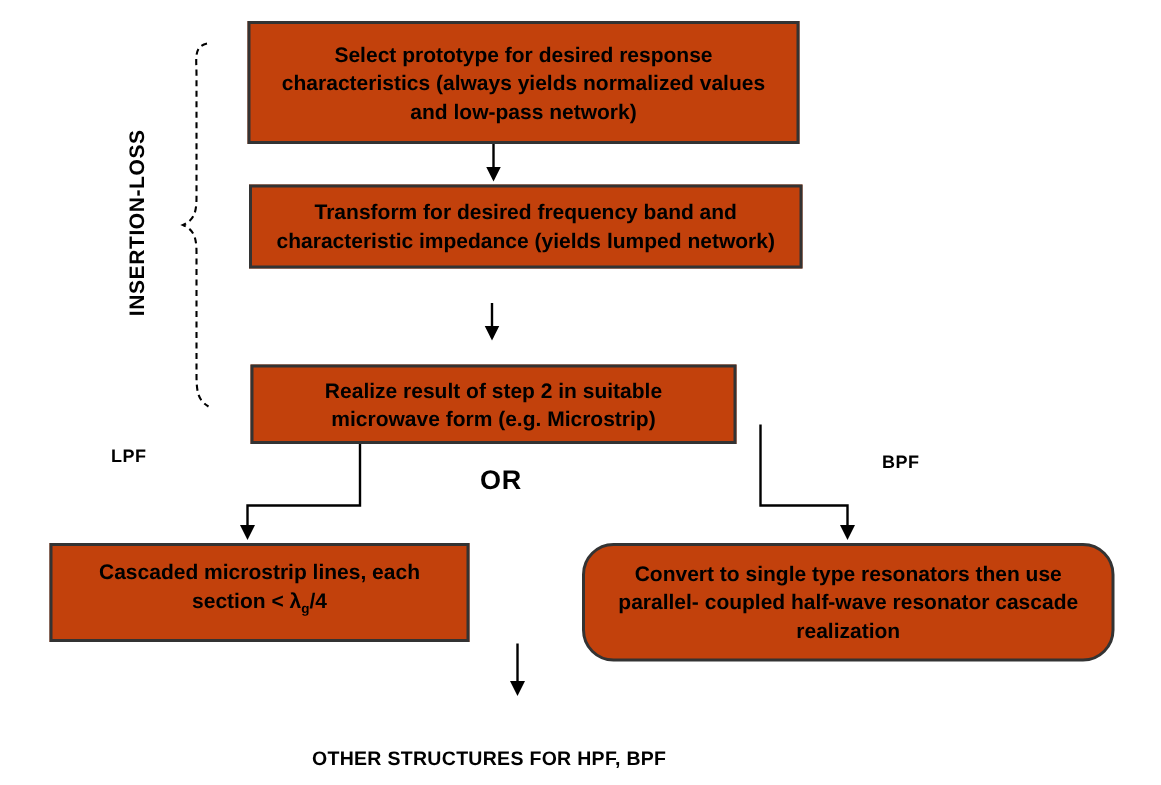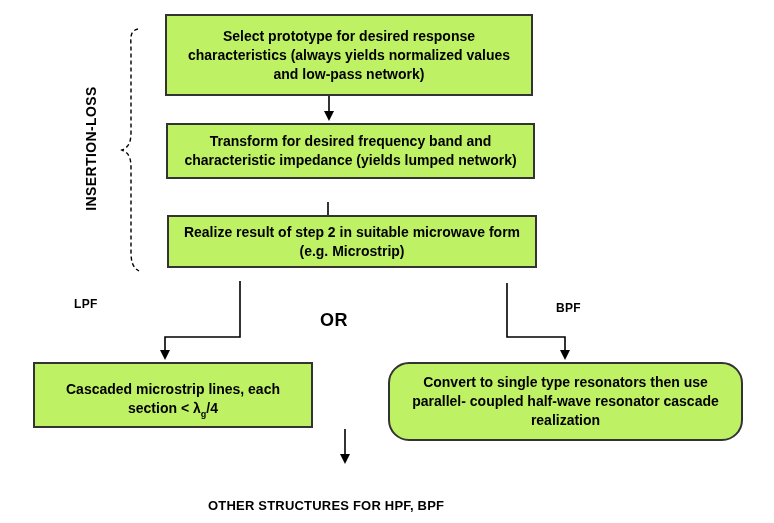--- a/index.html
+++ b/index.html
@@ -7,32 +7,32 @@
     position:relative;
     width:774px;height:523px;
     background:#fff;
     font-family:"Liberation Sans","DejaVu Sans",sans-serif;
     color:#000;
     overflow:hidden;
   }
   .box{
     position:absolute;
     border:2px solid #333;
-    background:#bef264;
+    background:#c2410c;
     box-sizing:border-box;
     display:flex;
     align-items:center;
     justify-content:center;
     text-align:center;
     font-weight:bold;
     font-size:14px;
     line-height:19px;
     padding:2px 10px;
   }
-  .box.top-align{align-items:flex-end;padding-top:0;}
+  .box.top-align{align-items:center;padding-top:0;}
   .small-label{
     position:absolute;
     font-weight:bold;
     font-size:12px;
     letter-spacing:0.3px;
   }
   .or-label{
     position:absolute;
     font-weight:bold;
     font-size:18px;
@@ -100,29 +100,29 @@
   </svg>
 
   <div class="box" style="left:165px;top:14px;width:368px;height:82px;">
     <span>Select prototype for desired response characteristics (always yields normalized values and low-pass network)</span>
   </div>
 
   <div class="box" style="left:166px;top:123px;width:369px;height:56px;">
     <span>Transform for desired frequency band and characteristic impedance (yields lumped network)</span>
   </div>
 
-  <div class="box" style="left:167px;top:215px;width:370px;height:53px;">
+  <div class="box" style="left:167px;top:243px;width:324px;height:53px;">
     <span>Realize result of step 2 in suitable microwave form (e.g. Microstrip)</span>
   </div>
 
   <div class="small-label" style="left:74px;top:297px;">LPF</div>
 
   <div class="or-label" style="left:320px;top:310px;text-align:center;">OR</div>
 
-  <div class="small-label" style="left:527px;top:301px;padding-left:29px;">BPF</div>
+  <div class="small-label" style="left:559px;top:301px;padding-left:29px;">BPF</div>
 
   <div class="box top-align" style="left:33px;top:362px;width:280px;height:66px;">
     <span>
       <span>Cascaded microstrip lines, each</span><br>
       <span>section &lt; λ</span><sub class="lam-sub">g</sub><span>/4</span>
     </span>
   </div>
 
   <div class="box" style="left:388px;top:362px;width:355px;height:79px;border-radius:21px;">
     <span>Convert to single type resonators then use parallel- coupled half-wave resonator cascade realization</span>

